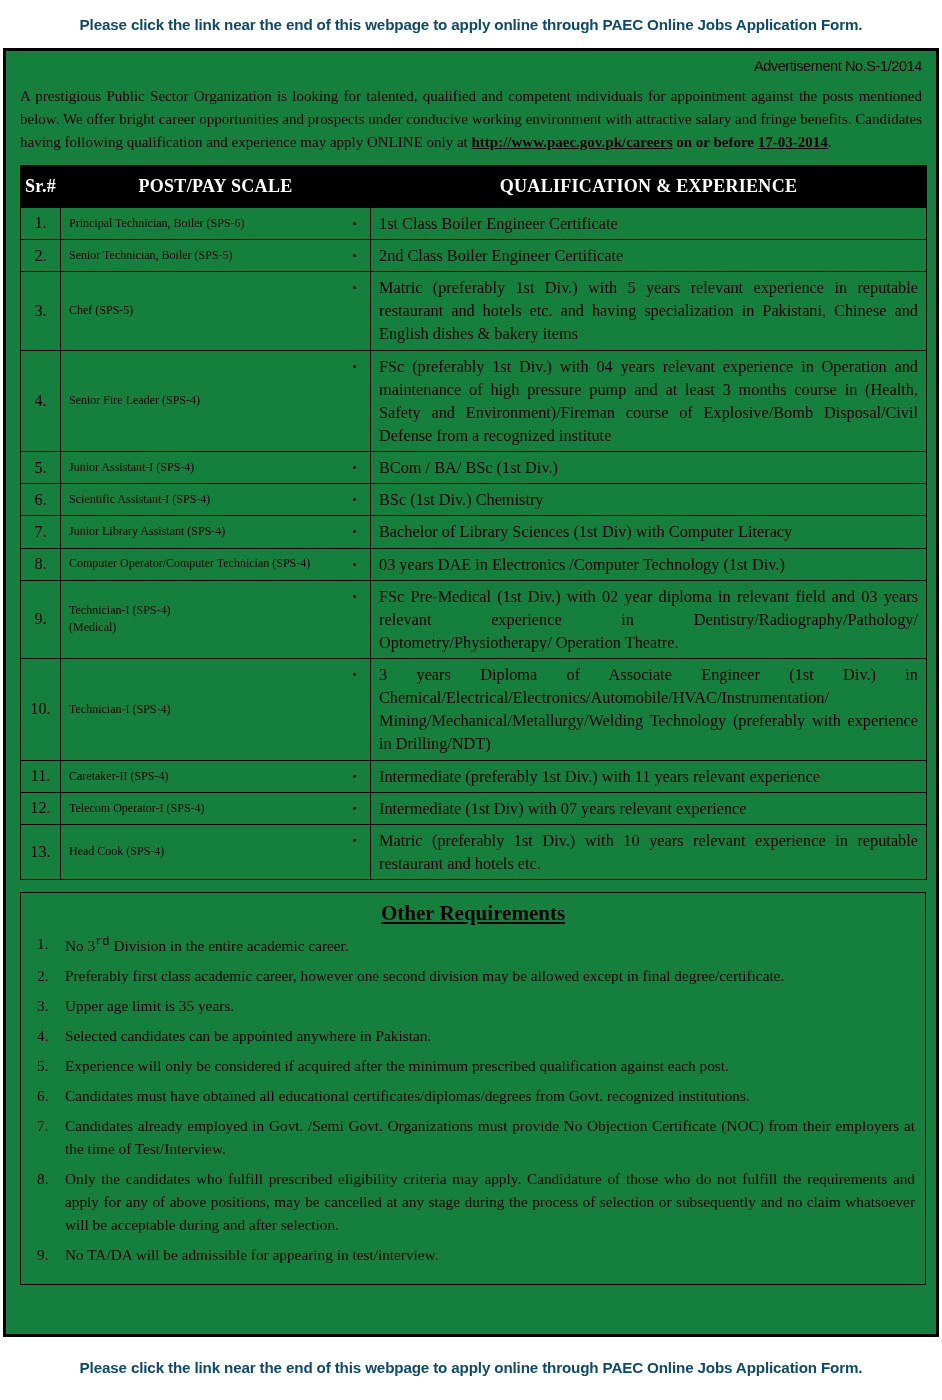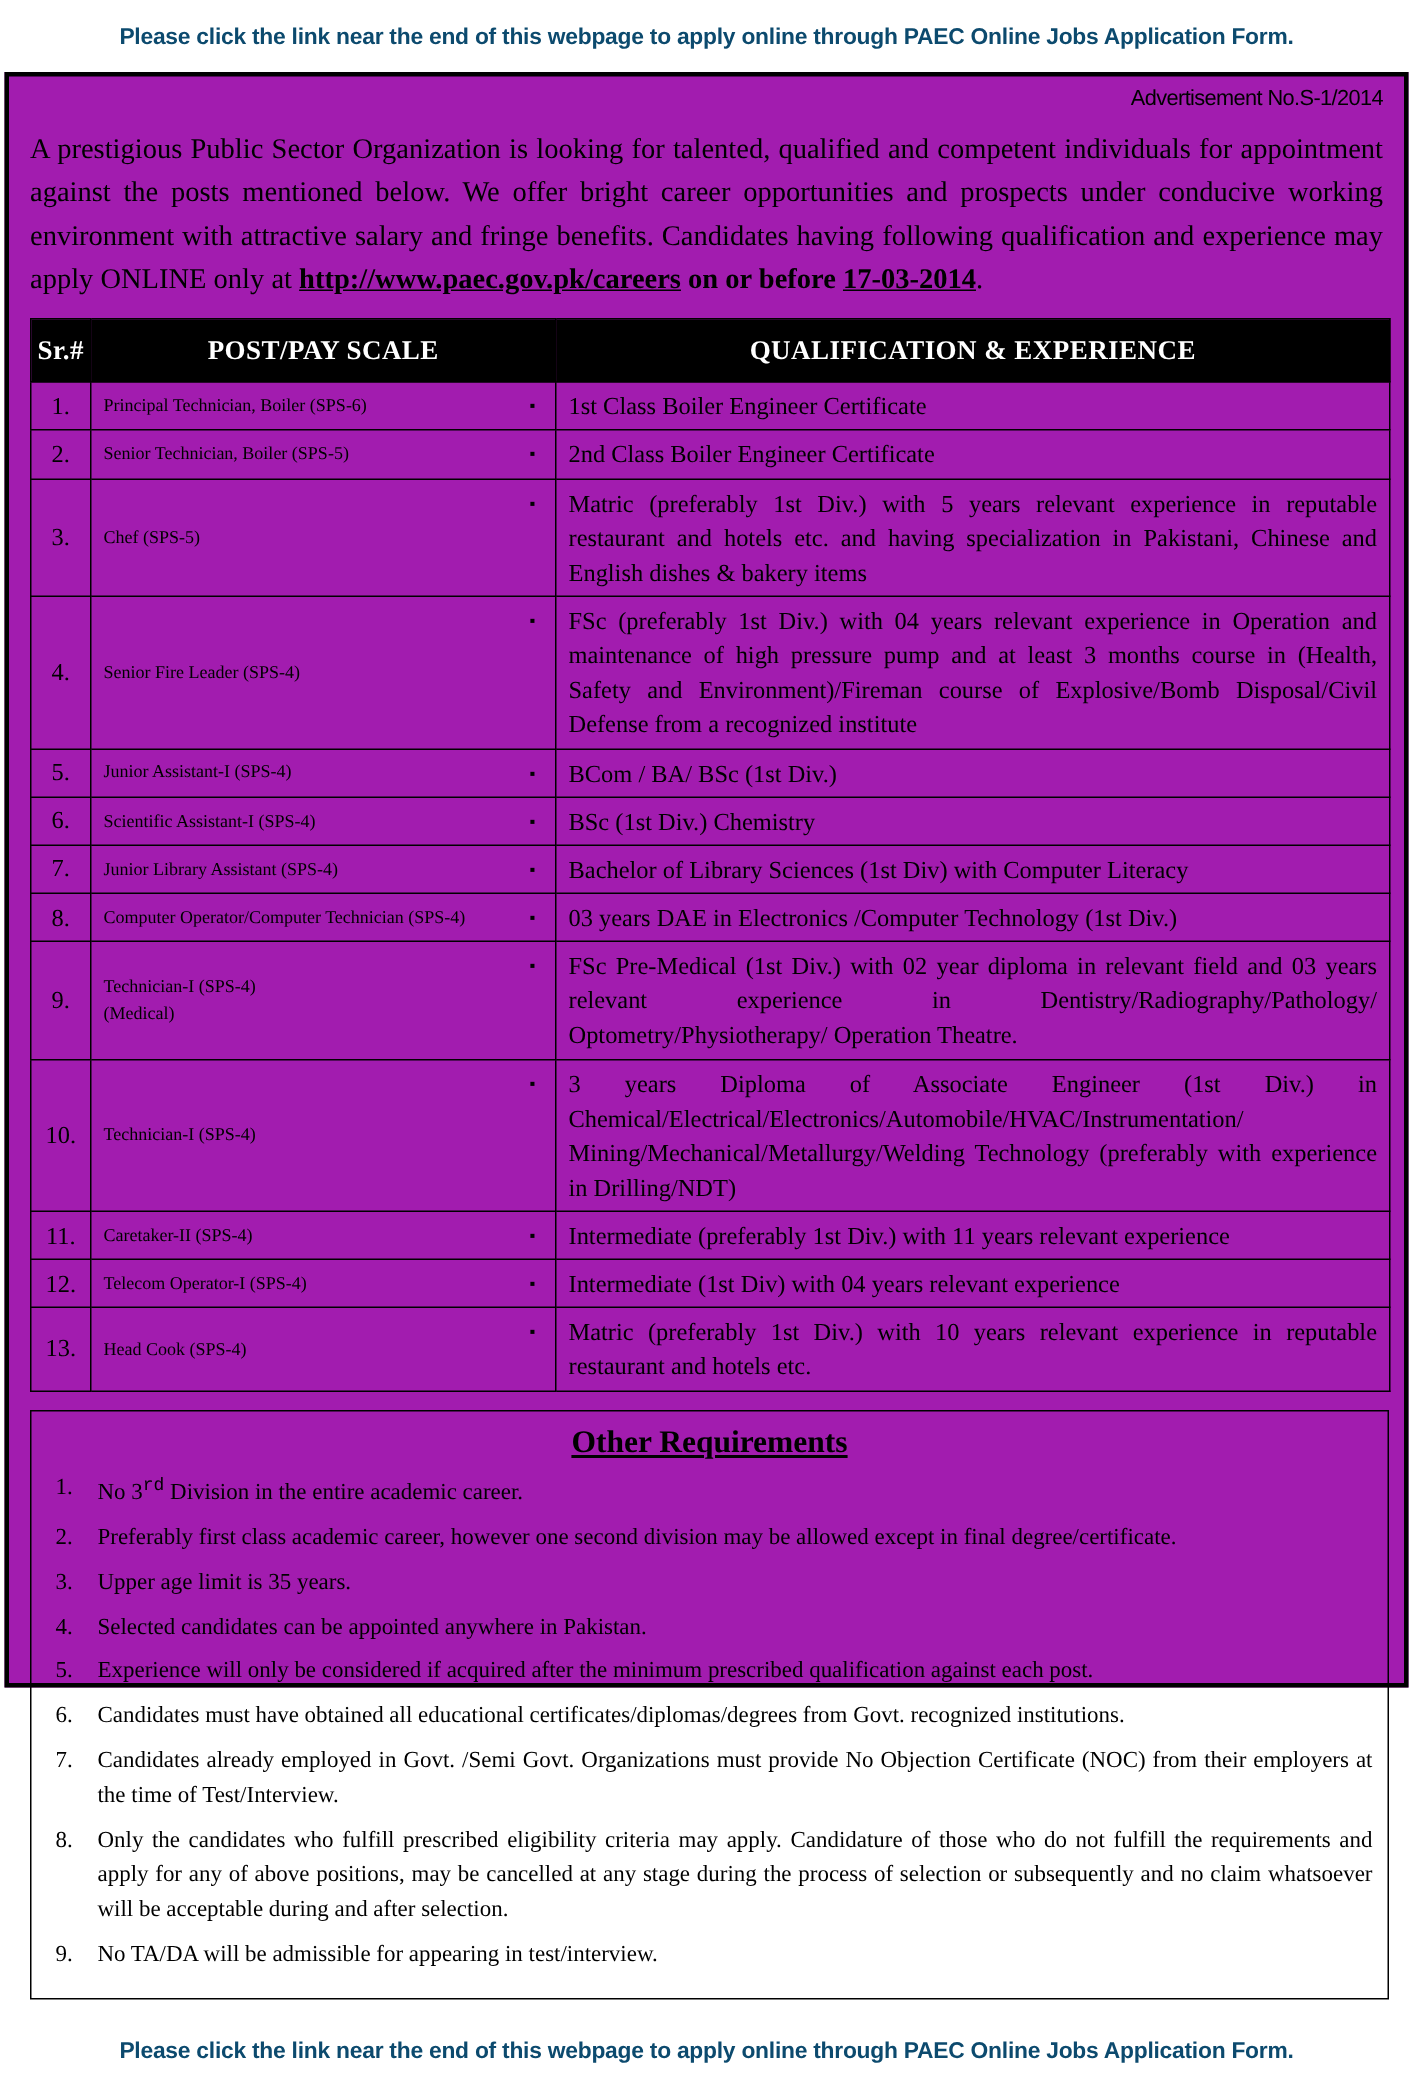--- a/index.html
+++ b/index.html
@@ -25,23 +25,23 @@
     letter-spacing: -0.15px;
     white-space: nowrap;
   }
   .notice-top { position: absolute; left: 0; top: 16px; width: 942px; }
   .notice-bottom { position: absolute; left: 0; top: 1359px; width: 942px; }
 
   
   .flyer {
     position: absolute;
     left: 3px; top: 48px;
-    width: 936px; height: 1077px;
+    width: 936px; height: 1289px;
     border: 3px solid #000;
-    background: #a21caf;
+    background: #15803d;
     padding: 0 12px;
   }
 
   .adv-no {
     text-align: right;
     font-family: "Liberation Sans", sans-serif;
     font-size: 14.5px;
     letter-spacing: -0.4px;
     margin-top: 7px;
     margin-right: 2px;
@@ -54,21 +54,21 @@
     color: #fff;
     display: flex; align-items: center; justify-content: center;
     font-family: "Liberation Sans", sans-serif;
     font-weight: bold;
     font-size: 27px;
     letter-spacing: 2.4px;
   }
 
   .intro {
     margin: 11px 2px 0 2px;
-    font-size: 19px;
+    font-size: 15px;
     line-height: 1.53;
     text-align: justify;
     text-justify: inter-word;
   }
   .intro .lnk { font-weight: bold; text-decoration: underline; }
   .intro .bold { font-weight: bold; }
   .intro .date { font-weight: bold; text-decoration: underline; }
 
   
   table.posts {
@@ -244,21 +244,21 @@
             <td class="qual hang"><span class="bullet">▪</span><span class="btext">3 years Diploma of Associate Engineer (1st Div.) in Chemical/Electrical/Electronics/Automobile/HVAC/Instrumentation/ Mining/Mechanical/Metallurgy/Welding Technology (preferably with experience in Drilling/NDT)</span></td>
           </tr>
           <tr>
             <td class="sr">11.</td>
             <td class="post">Caretaker-II (SPS-4)</td>
             <td class="qual hang"><span class="bullet">▪</span><span class="btext">Intermediate (preferably 1st Div.)  with 11 years  relevant experience</span></td>
           </tr>
           <tr>
             <td class="sr">12.</td>
             <td class="post">Telecom Operator-I  (SPS-4)</td>
-            <td class="qual hang"><span class="bullet">▪</span><span class="btext">Intermediate (1st Div) with 04 years relevant experience</span></td>
+            <td class="qual hang"><span class="bullet">▪</span><span class="btext">Intermediate (1st Div) with 07 years relevant experience</span></td>
           </tr>
           <tr>
             <td class="sr">13.</td>
             <td class="post">Head Cook (SPS-4)</td>
             <td class="qual hang"><span class="bullet">▪</span><span class="btext">Matric (preferably 1st Div.)   with 10 years   relevant experience in reputable restaurant and hotels etc.</span></td>
           </tr>
         </tbody>
     </table>
 
     <div class="other-box">

